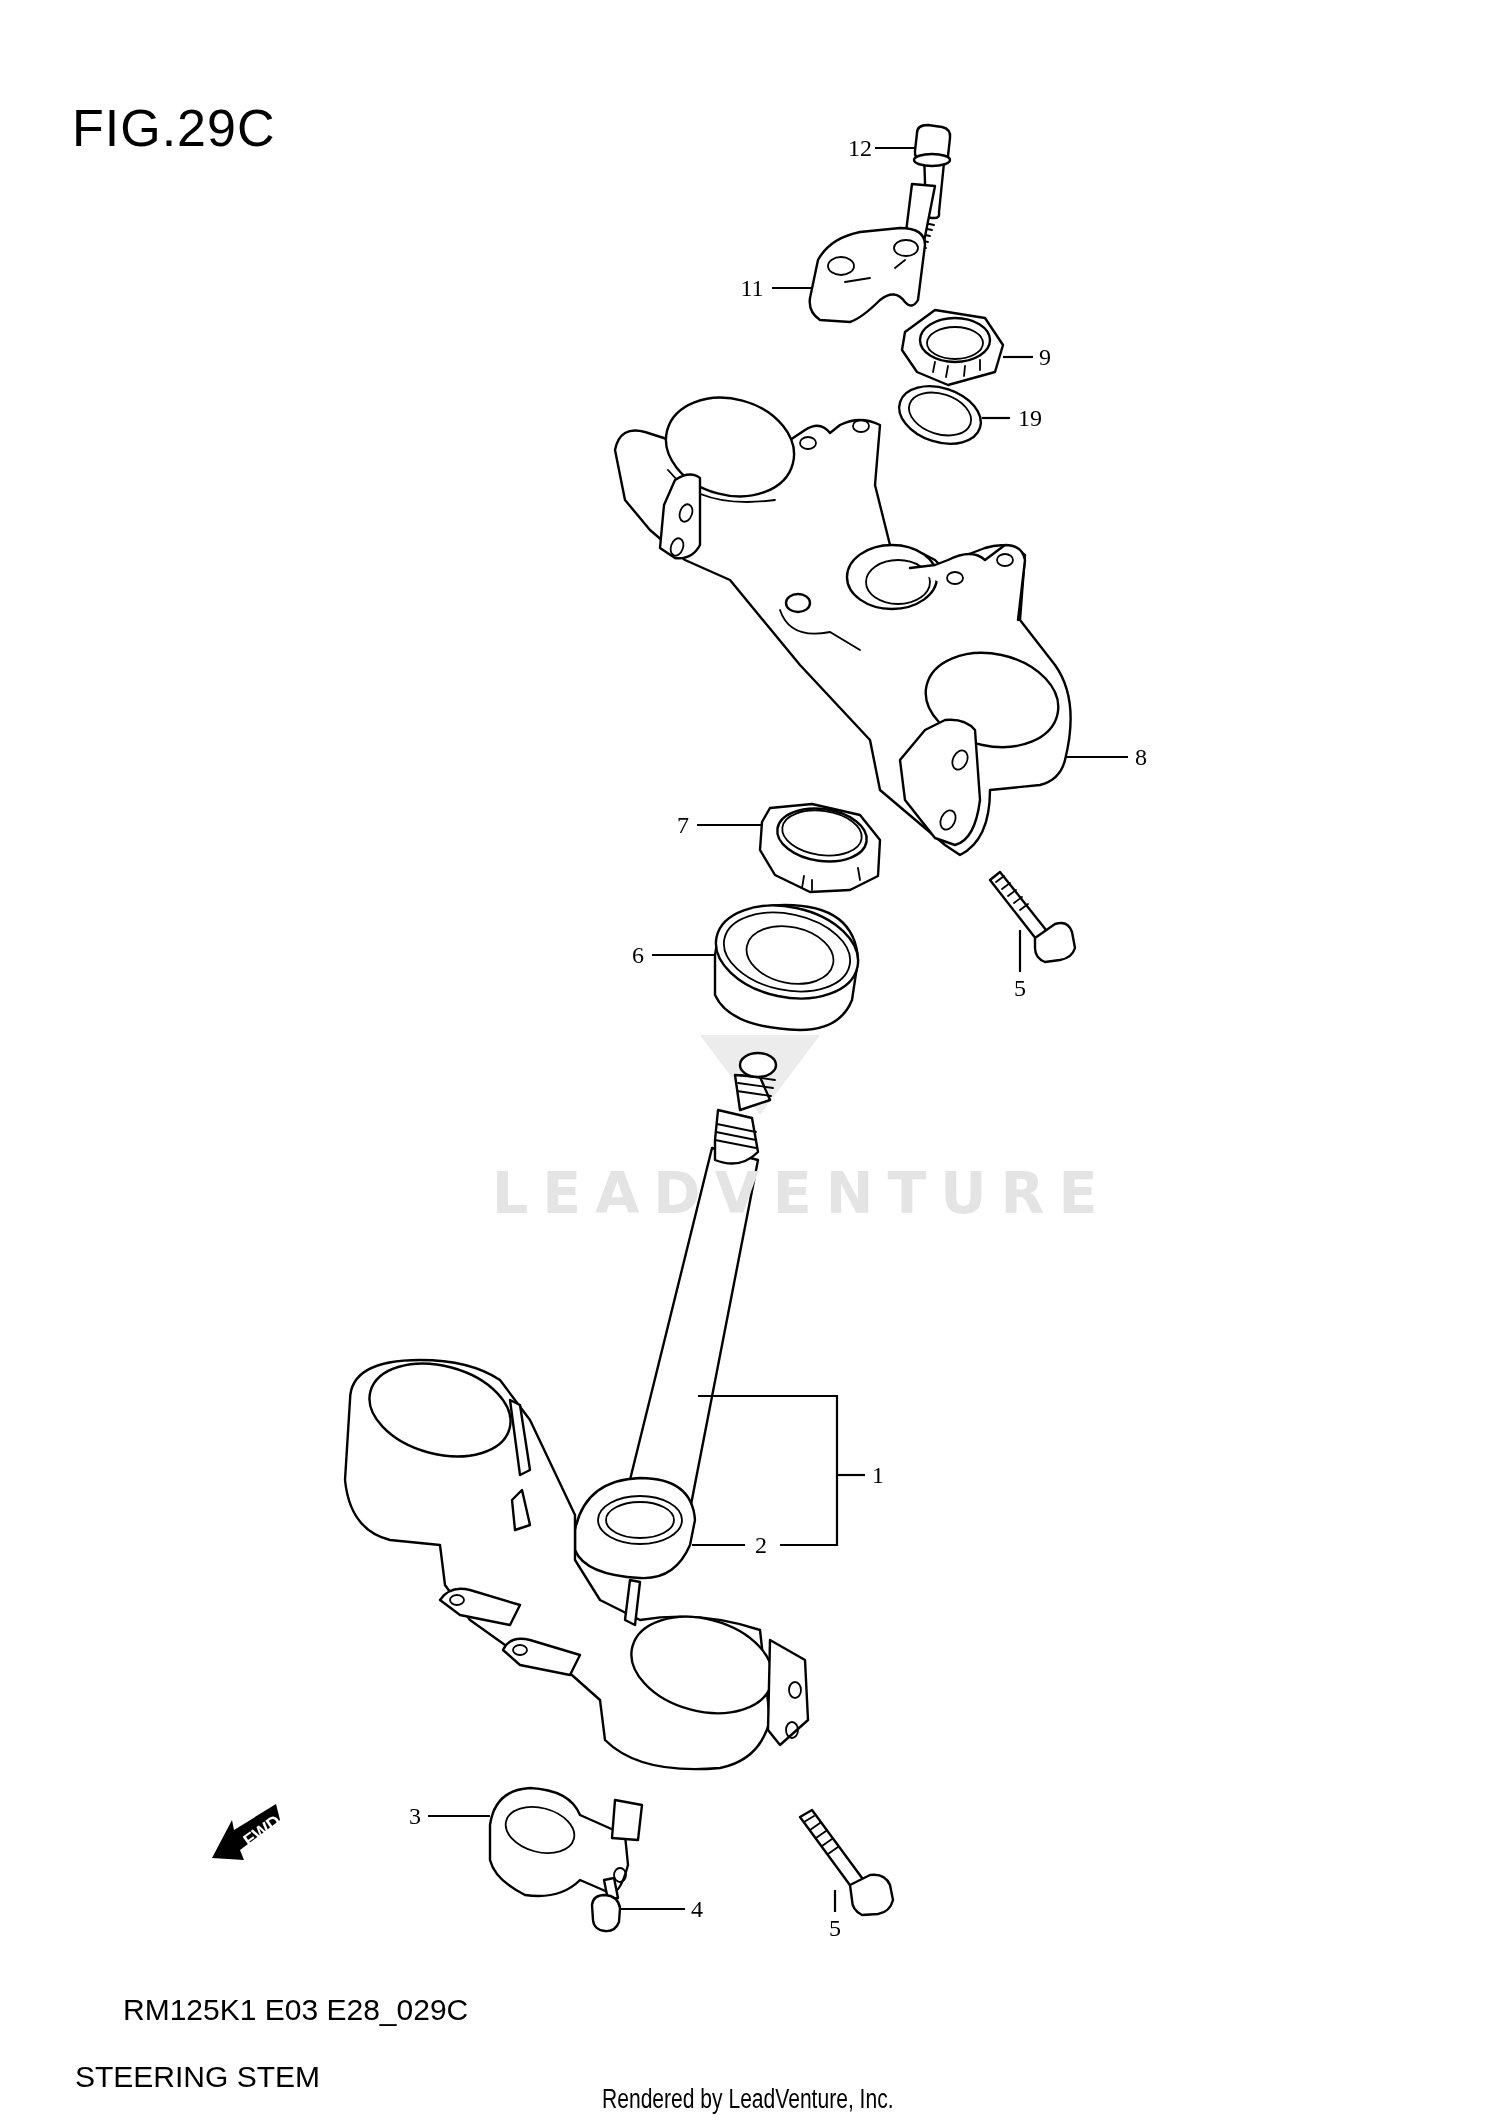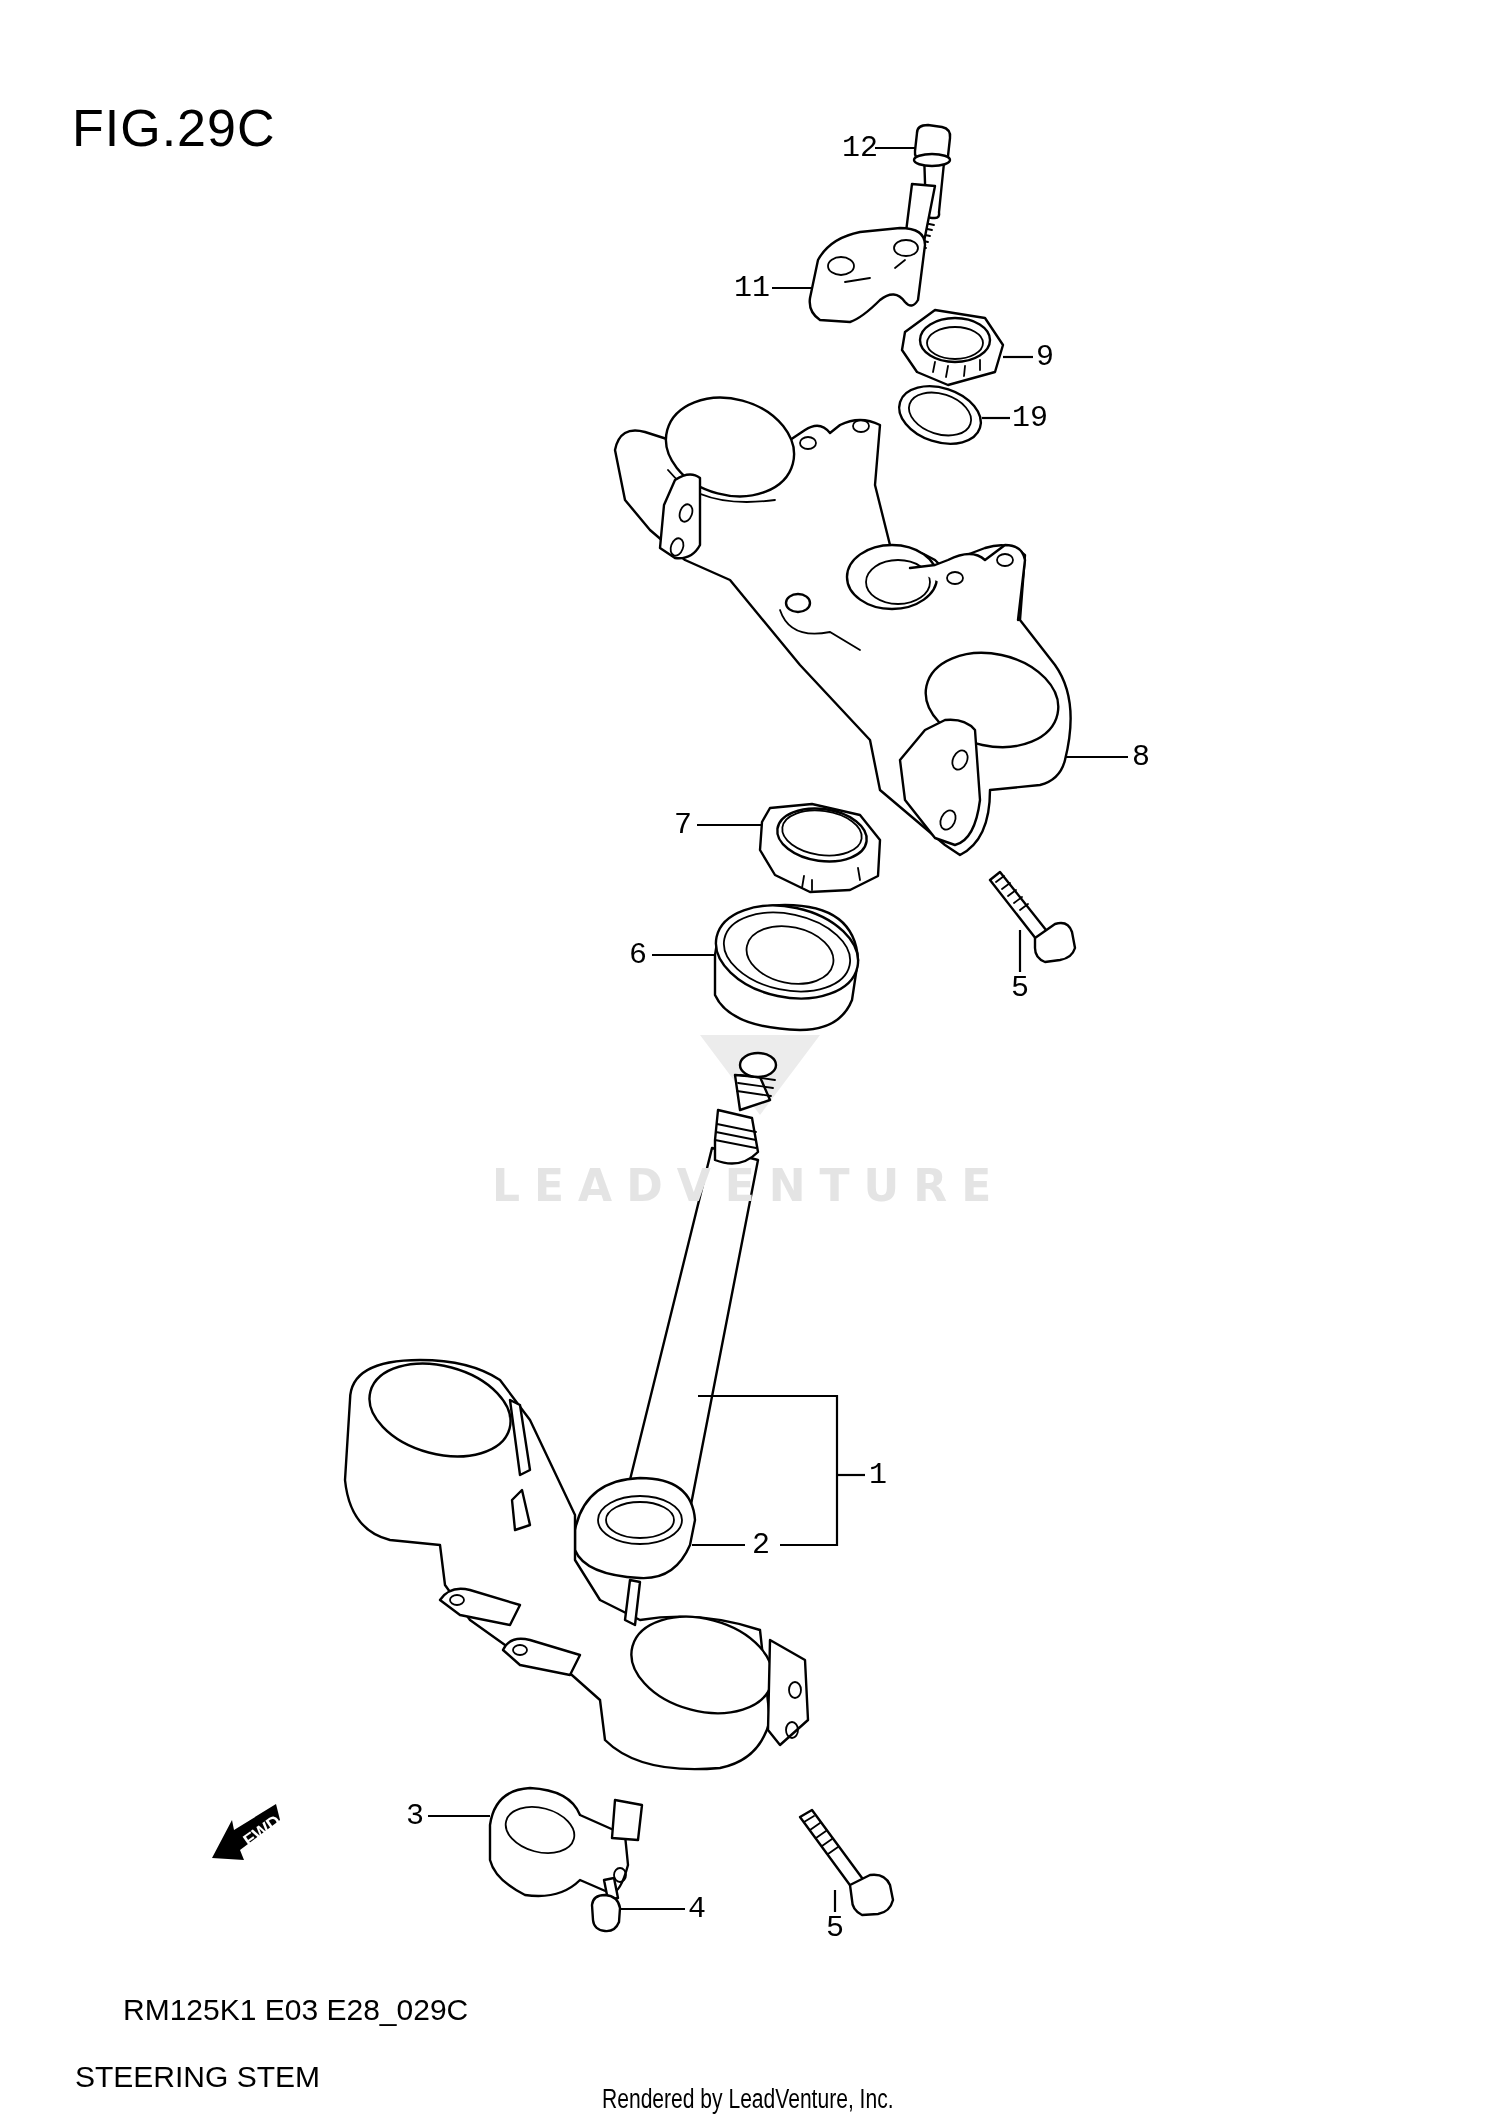--- a/index.html
+++ b/index.html
@@ -4,23 +4,23 @@
 <style>
   html, body { margin: 0; padding: 0; background: #ffffff; }
   body { width: 1500px; height: 2121px; position: relative; overflow: hidden;
          font-family: "Liberation Sans", sans-serif; color: #000; }
   .fig-title { position: absolute; left: 72px; top: 98px; font-size: 52px; font-weight: normal;
                letter-spacing: 1px; font-family: "Liberation Sans", sans-serif; }
   svg.drawing { position: absolute; left: 0; top: 0; width: 1500px; height: 2121px; }
   .part { fill: #fff; stroke: #000; stroke-width: 2.4; stroke-linejoin: round; stroke-linecap: round; }
   .thin { fill: none; stroke: #000; stroke-width: 1.8; stroke-linecap: round; }
   .leader { stroke: #000; stroke-width: 2.2; fill: none; }
-  .callout { position: absolute; font-size: 30px; line-height: 30px; transform: translate(-50%, -50%);
-             font-family: Liberation Mono, monospace; cursor: pointer; }
-  .watermark { position: absolute; left: 492px; top: 1160px; font-size: 44px; letter-spacing: 14px;
+  .callout { position: absolute; font-size: 24px; line-height: 30px; transform: translate(-50%, -50%);
+             font-family: Liberation Serif, serif; cursor: pointer; }
+  .watermark { position: absolute; left: 492px; top: 1160px; font-size: 57px; letter-spacing: 14px;
                color: #e4e4e4; font-weight: bold; font-family: "DejaVu Sans", sans-serif; }
   .footer-code { position: absolute; left: 75px; top: 1993px; font-size: 30px; margin-left: 48px; }
   .footer-title { position: absolute; left: 75px; top: 2030px; font-size: 30px; margin-top: 30px; }
   .rendered-by { position: absolute; left: 602px; top: 2084px; font-size: 27px;
                  font-family: "Liberation Sans Narrow", "Liberation Sans", sans-serif; transform: scaleX(0.78); transform-origin: left top; }
   .fwd { position: absolute; left: 210px; top: 1800px; width: 75px; height: 66px; }
 </style>
 </head>
 <body>
 

